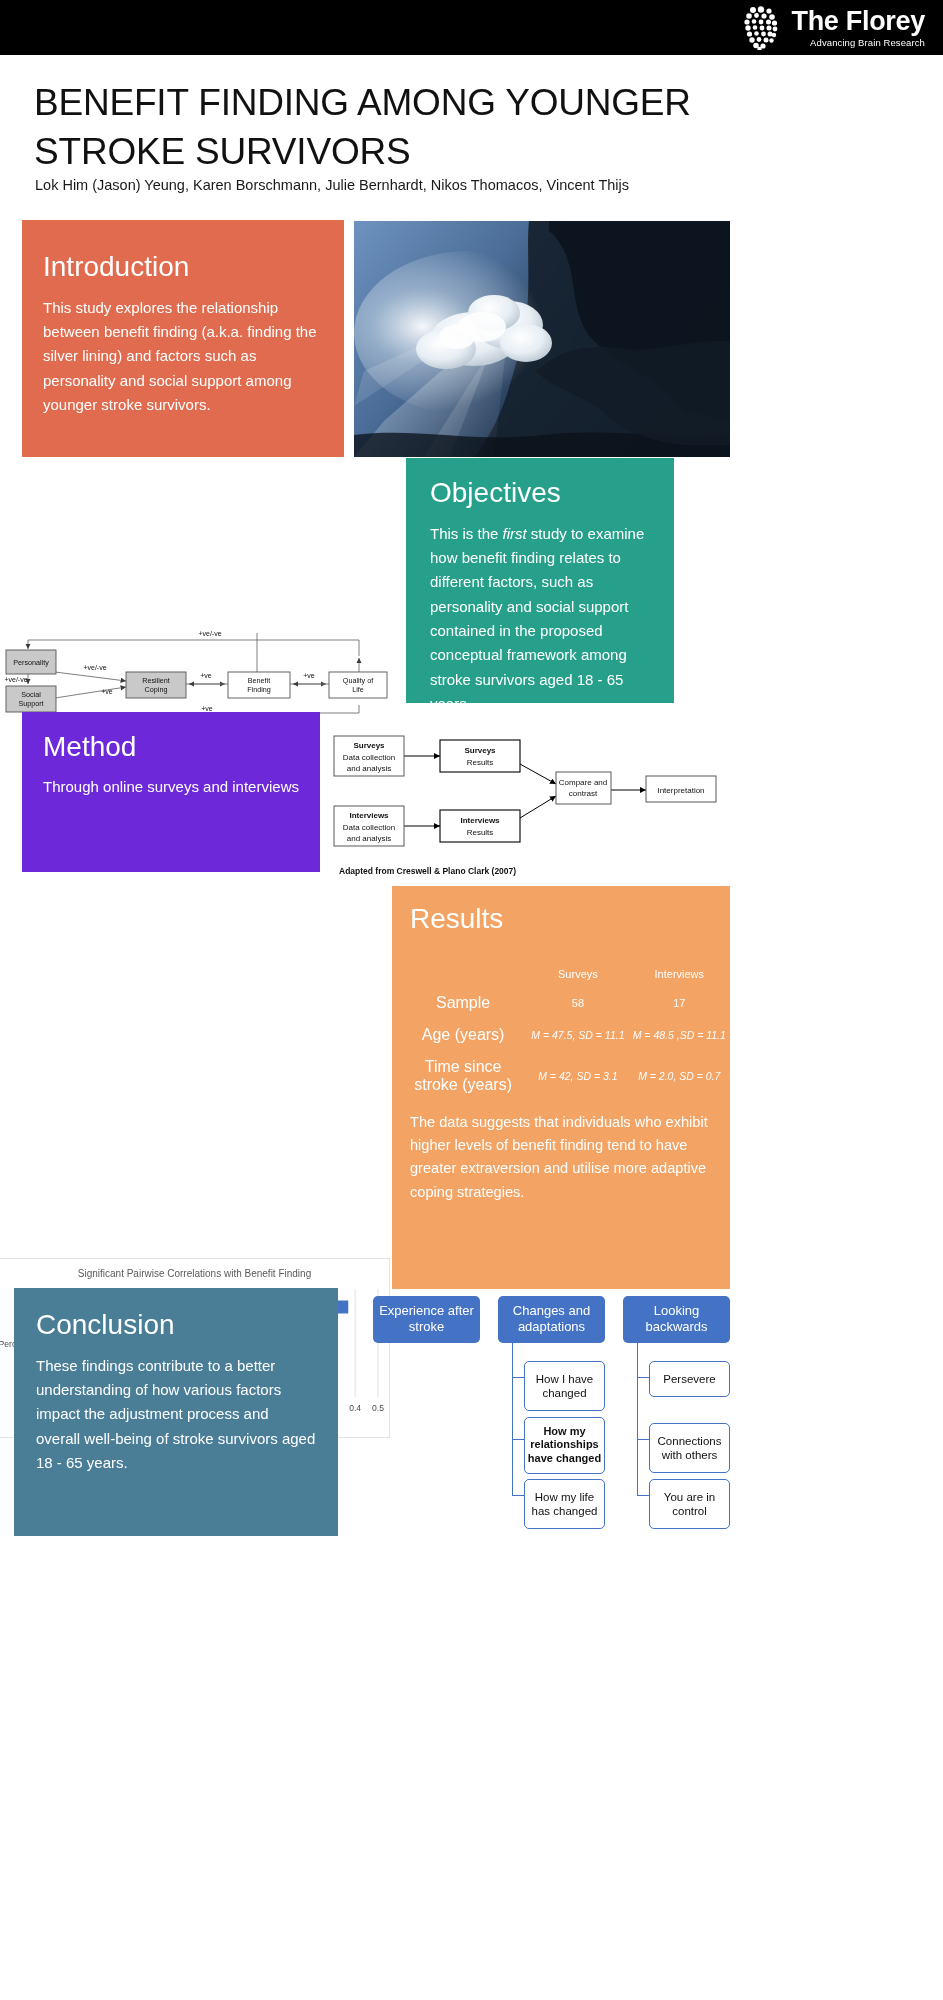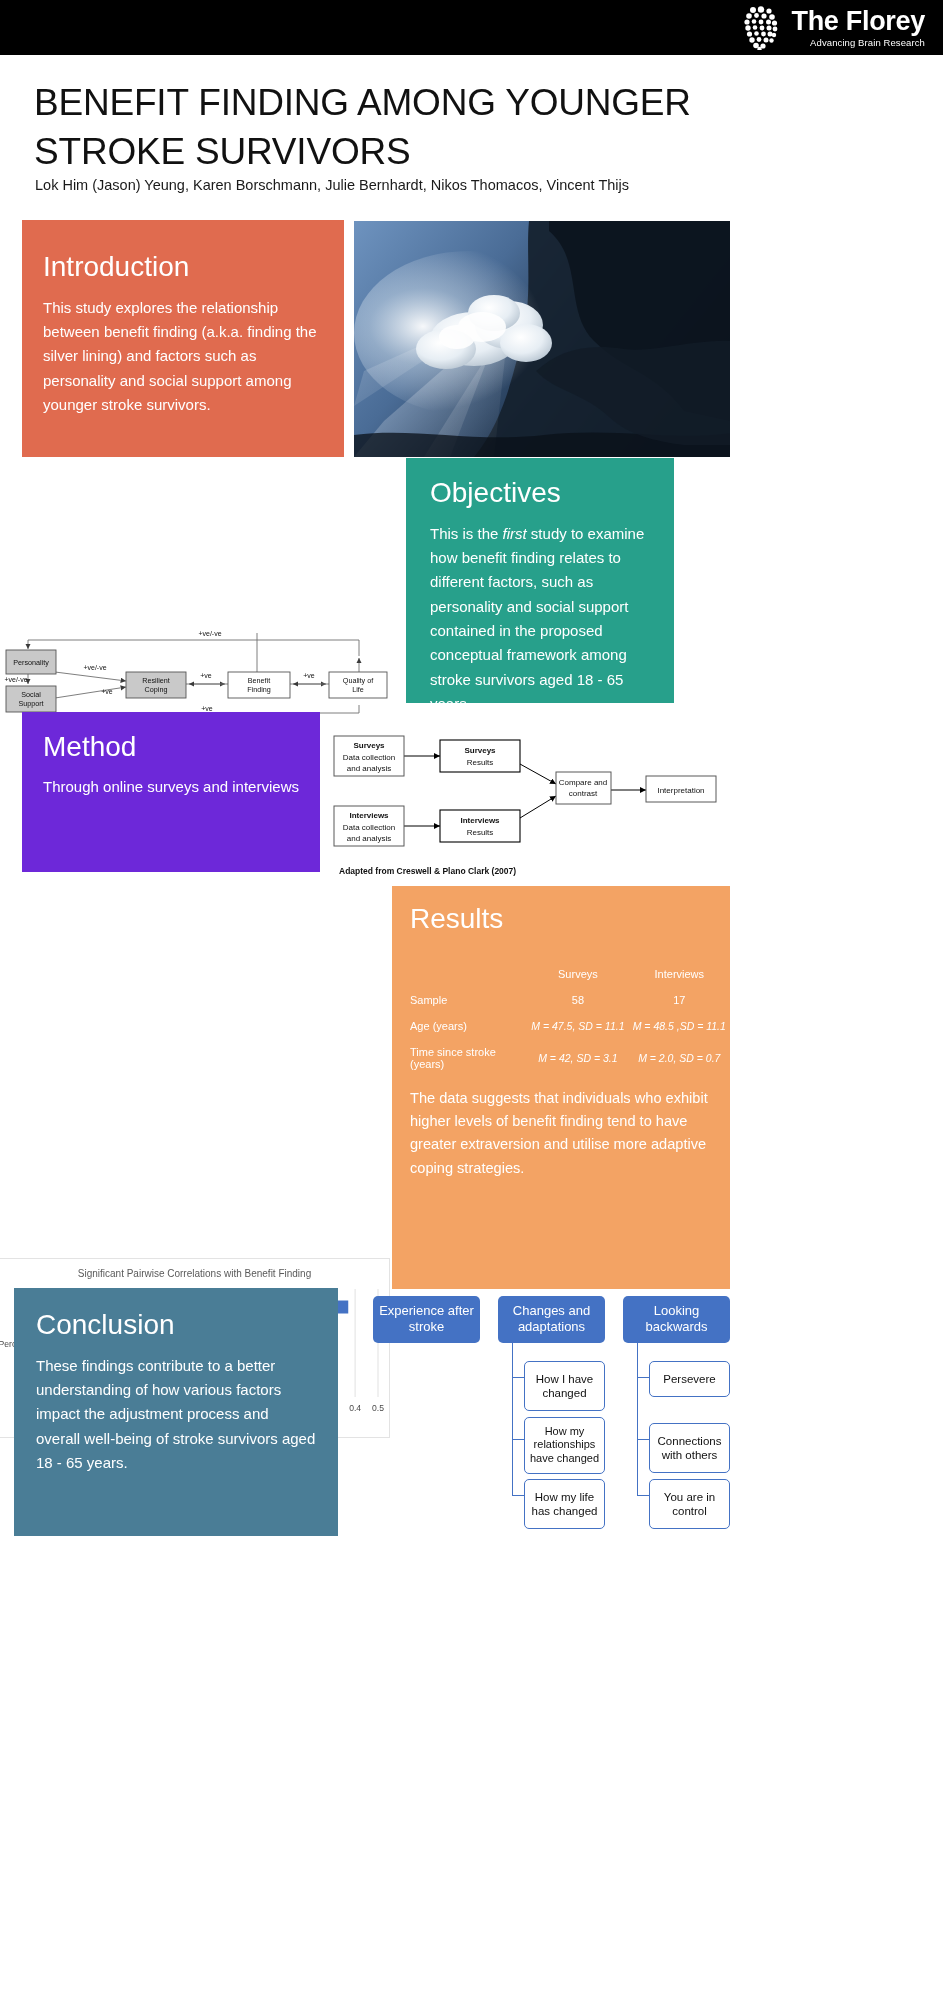--- a/index.html
+++ b/index.html
@@ -84,21 +84,21 @@
   }
   .photo svg { display:block; }
 
   
   .res-table { width:100%; border-collapse:collapse; margin-top:26px; }
   .res-table th, .res-table td {
     color:#fff; font-size:11px; font-weight:400; text-align:center;
     padding:7px 2px; font-family:"Liberation Sans", sans-serif;
   }
   .res-table th { font-size:11px; }
-  .res-table td.rowlab { text-align:left; padding-left:18px; font-size:11px; width:40%; }
+  .res-table td.rowlab { text-align:center; padding-left:9px; font-size:16px; width:40%; }
   .res-table td.stat { font-style:italic; font-size:10.5px; }
   .results-note {
     color:#fff; font-size:14.6px; line-height:1.6; padding:10px 16px 0 18px;
     font-family:"Liberation Sans", sans-serif;
   }
 
   
   #framework { position:absolute; left:0px; top:628px; width:395px; height:85px; }
   #framework svg { display:block; }
 
@@ -441,21 +441,21 @@
   </div>
 
   <div class="theme-col" style="left:130px; top:0;">
     <div class="theme-head">Changes and adaptations</div>
     <div style="position:relative;height:190px;">
       <div class="theme-line" style="top:0;height:152px;"></div>
       <div class="theme-elbow" style="top:34px;width:12px;"></div>
       <div class="theme-elbow" style="top:96px;width:12px;"></div>
       <div class="theme-elbow" style="top:152px;width:12px;"></div>
       <div class="theme-node" style="position:absolute;left:26px;top:18px;width:81px;">How I have changed</div>
-      <div class="theme-node" style="position:absolute;left:26px;top:74px;width:81px;padding:7px 1px;font-size:11px;">How my relationships have changed</div>
+      <div class="theme-node" style="position:absolute;left:26px;top:74px;width:81px;padding:7px 1px;font-size:11px;font-weight:bold;">How my relationships have changed</div>
       <div class="theme-node" style="position:absolute;left:26px;top:136px;width:81px;">How my life has changed</div>
     </div>
   </div>
 
   <div class="theme-col" style="left:255px; top:0;">
     <div class="theme-head">Looking backwards</div>
     <div style="position:relative;height:190px;">
       <div class="theme-line" style="top:0;height:152px;"></div>
       <div class="theme-elbow" style="top:34px;width:12px;"></div>
       <div class="theme-elbow" style="top:96px;width:12px;"></div>

